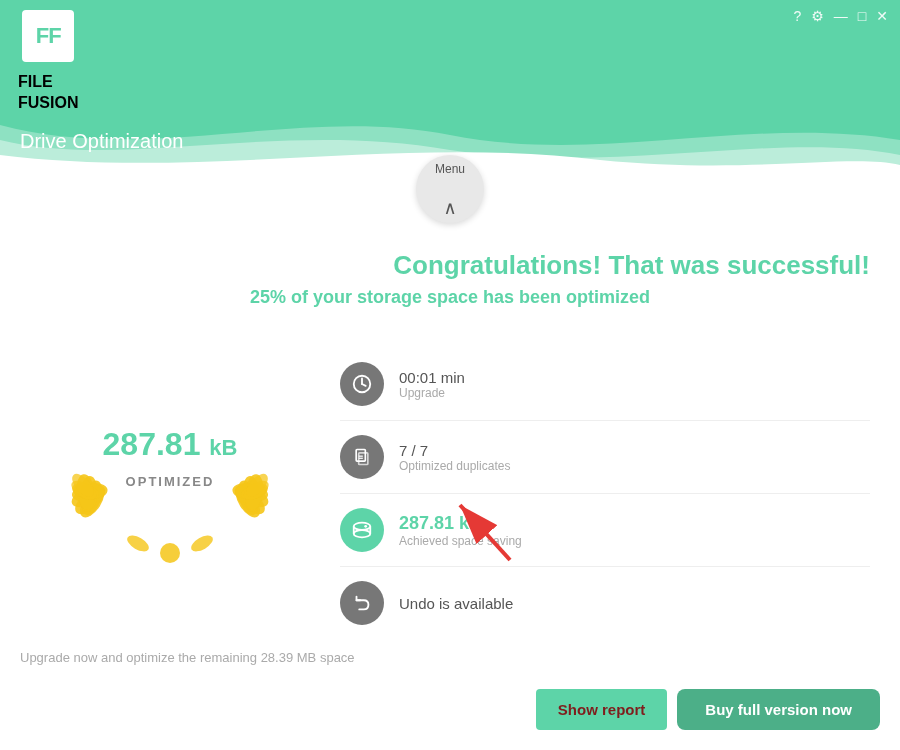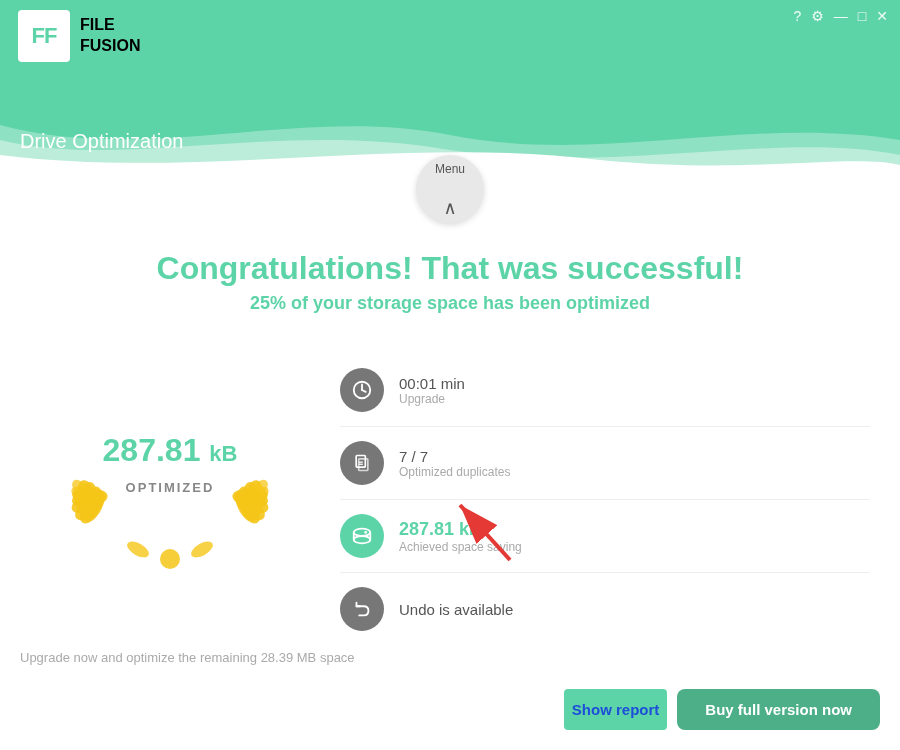--- a/index.html
+++ b/index.html
@@ -21,20 +21,21 @@
       overflow: hidden;
     }
     .header-logo {
       position: absolute;
       top: 10px;
       left: 18px;
       display: flex;
       align-items: center;
       gap: 10px;
       z-index: 10;
+      flex-direction: column;
     }
     .logo-box {
       width: 52px;
       height: 52px;
       background: white;
       border-radius: 4px;
       display: flex;
       align-items: center;
       justify-content: center;
       font-size: 22px;
@@ -121,23 +122,23 @@
     .main {
       position: absolute;
       top: 175px;
       left: 0; right: 0; bottom: 0;
       background: white;
       padding: 20px 30px 20px 30px;
     }
 
     
     .congrats-title {
-      text-align: center;
+      text-align: right;
       color: #5dd4a8;
-      font-size: 32px;
+      font-size: 26px;
       font-weight: 800;
       margin-top: 55px;
     }
     .congrats-sub {
       text-align: center;
       color: #5dd4a8;
       font-size: 18px;
       font-weight: 600;
       margin-top: 6px;
     }
@@ -257,24 +258,24 @@
     
     .bottom-buttons {
       position: absolute;
       bottom: 20px;
       right: 20px;
       display: flex;
       gap: 10px;
     }
     .btn-show-report {
       background: #5dd4a8;
-      color: #1d4ed8;
+      color: #7f1d1d;
       border: none;
       border-radius: 4px;
-      padding: 12px 8px;
+      padding: 12px 22px;
       font-size: 15px;
       font-weight: 600;
       cursor: pointer;
     }
     .btn-buy-full {
       background: #4caf88;
       color: white;
       border: none;
       border-radius: 8px;
       padding: 12px 28px;

